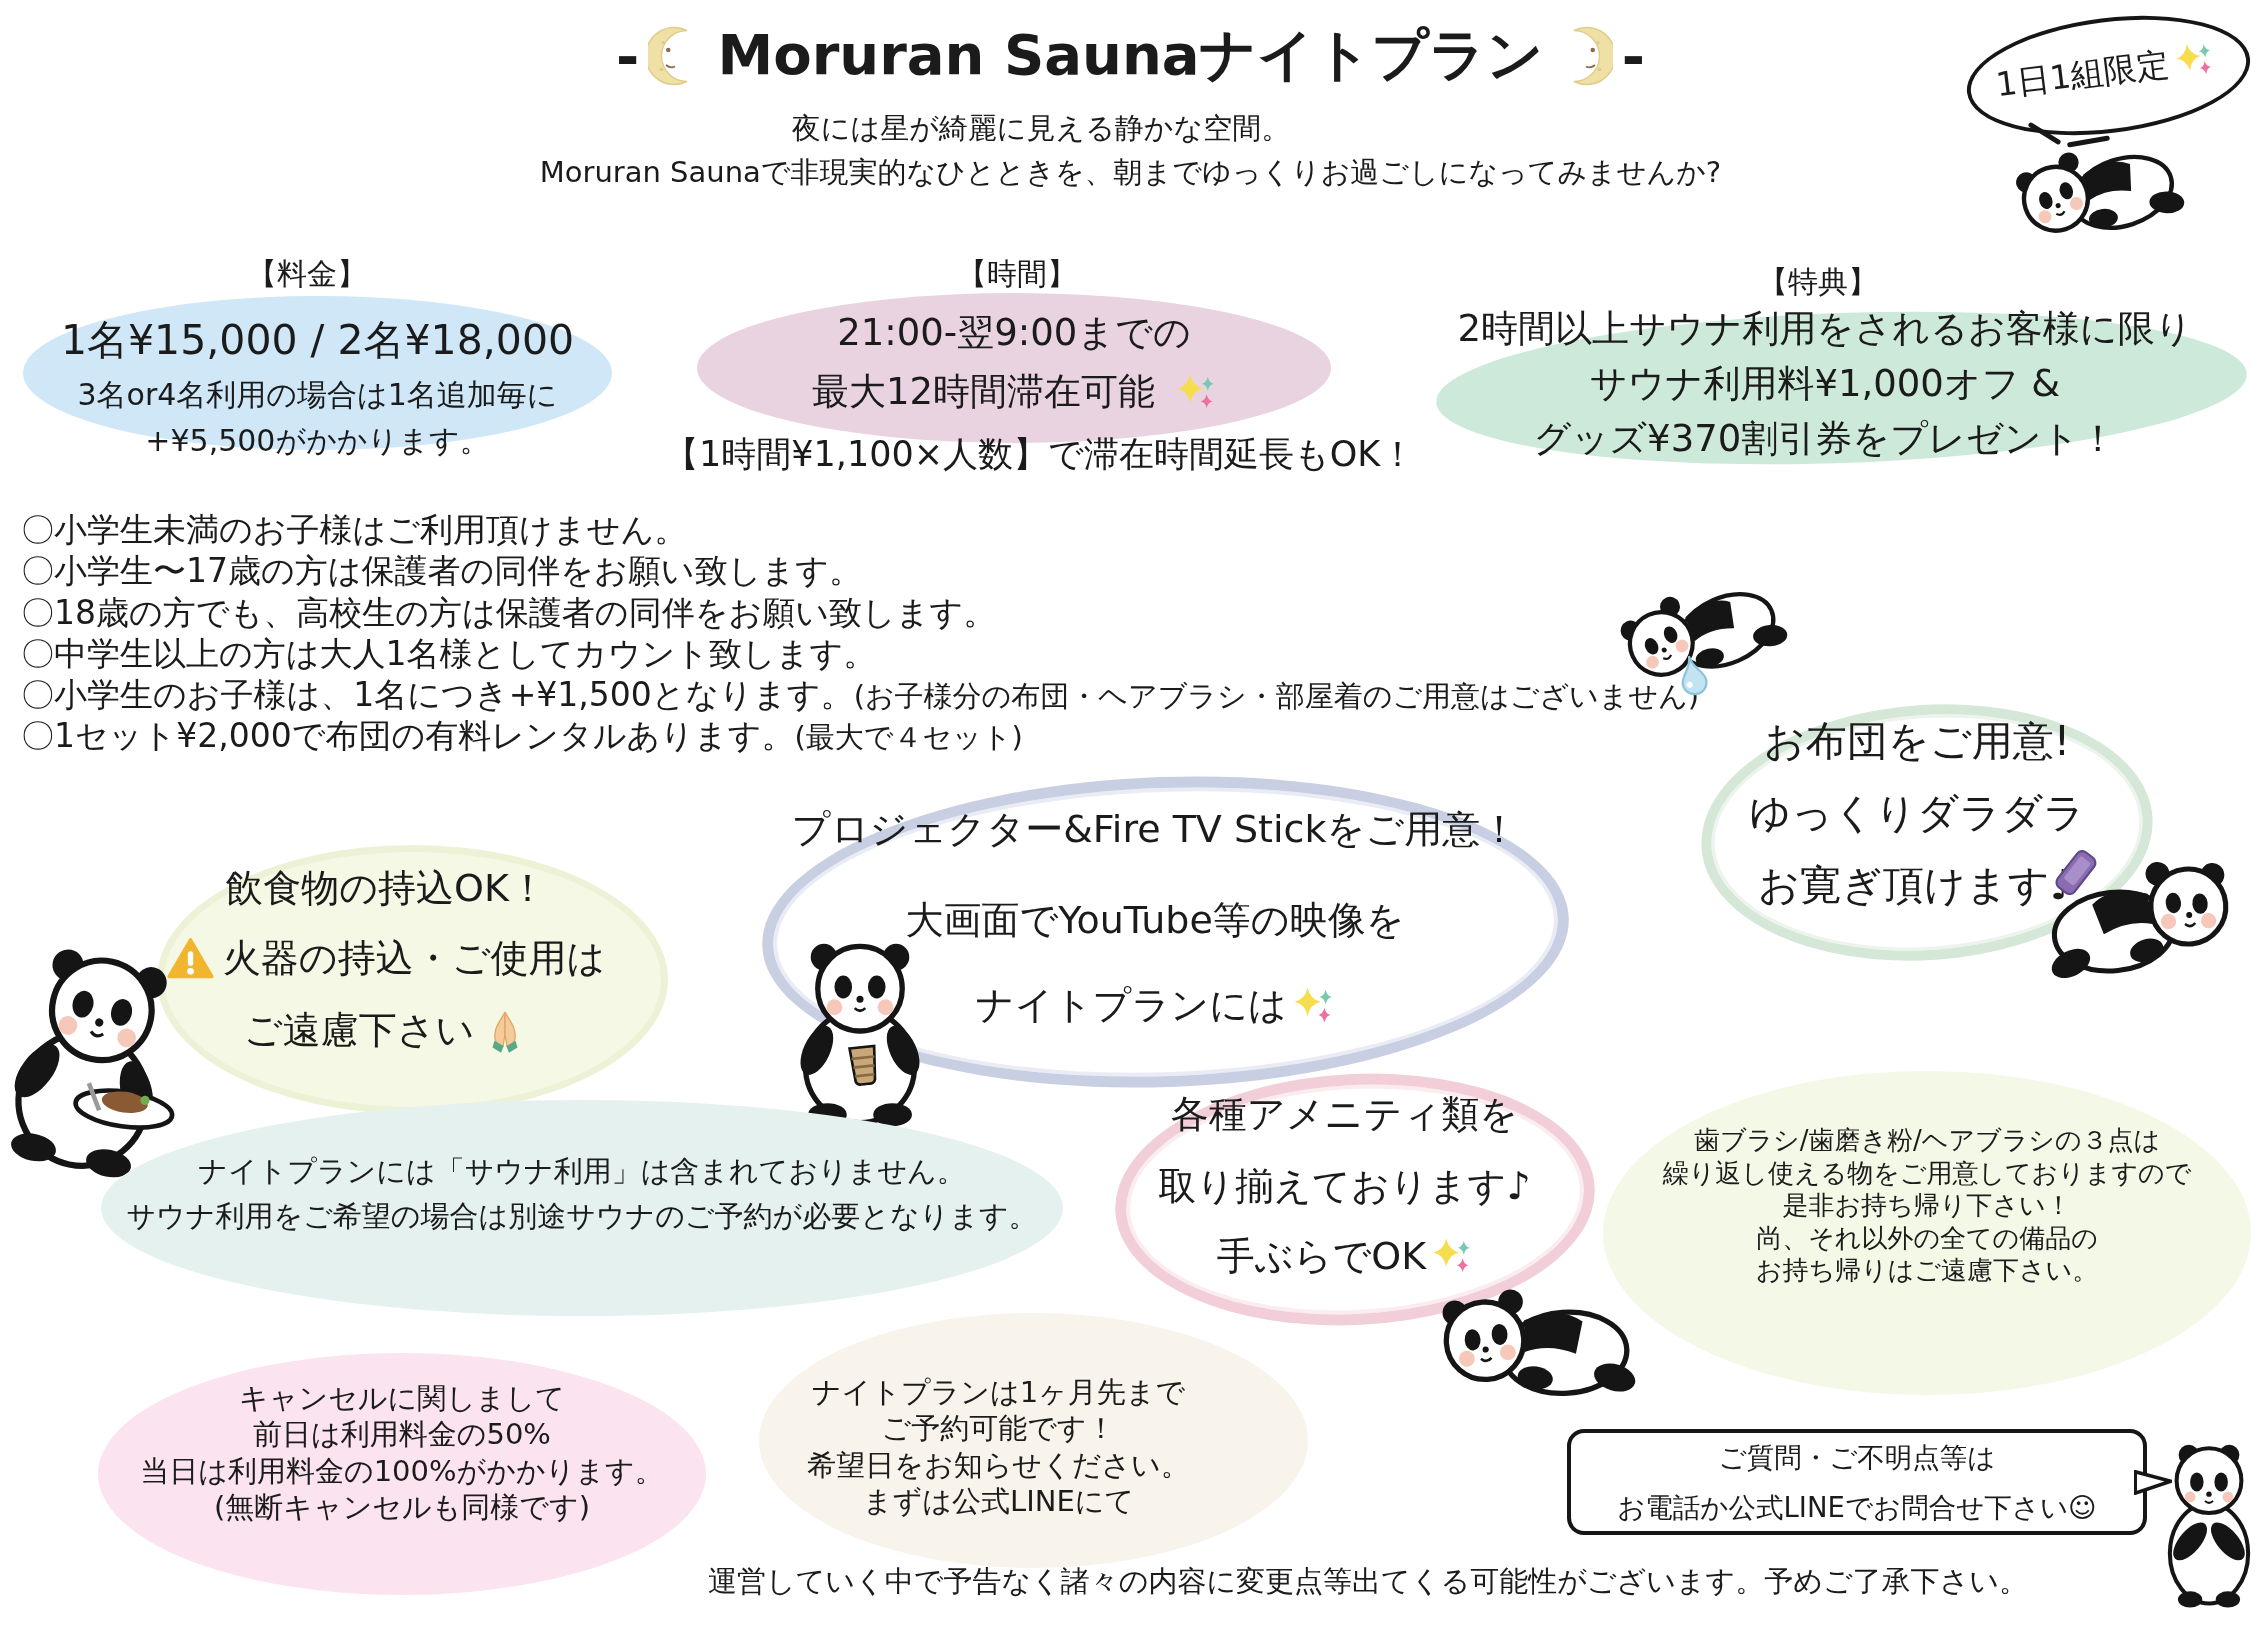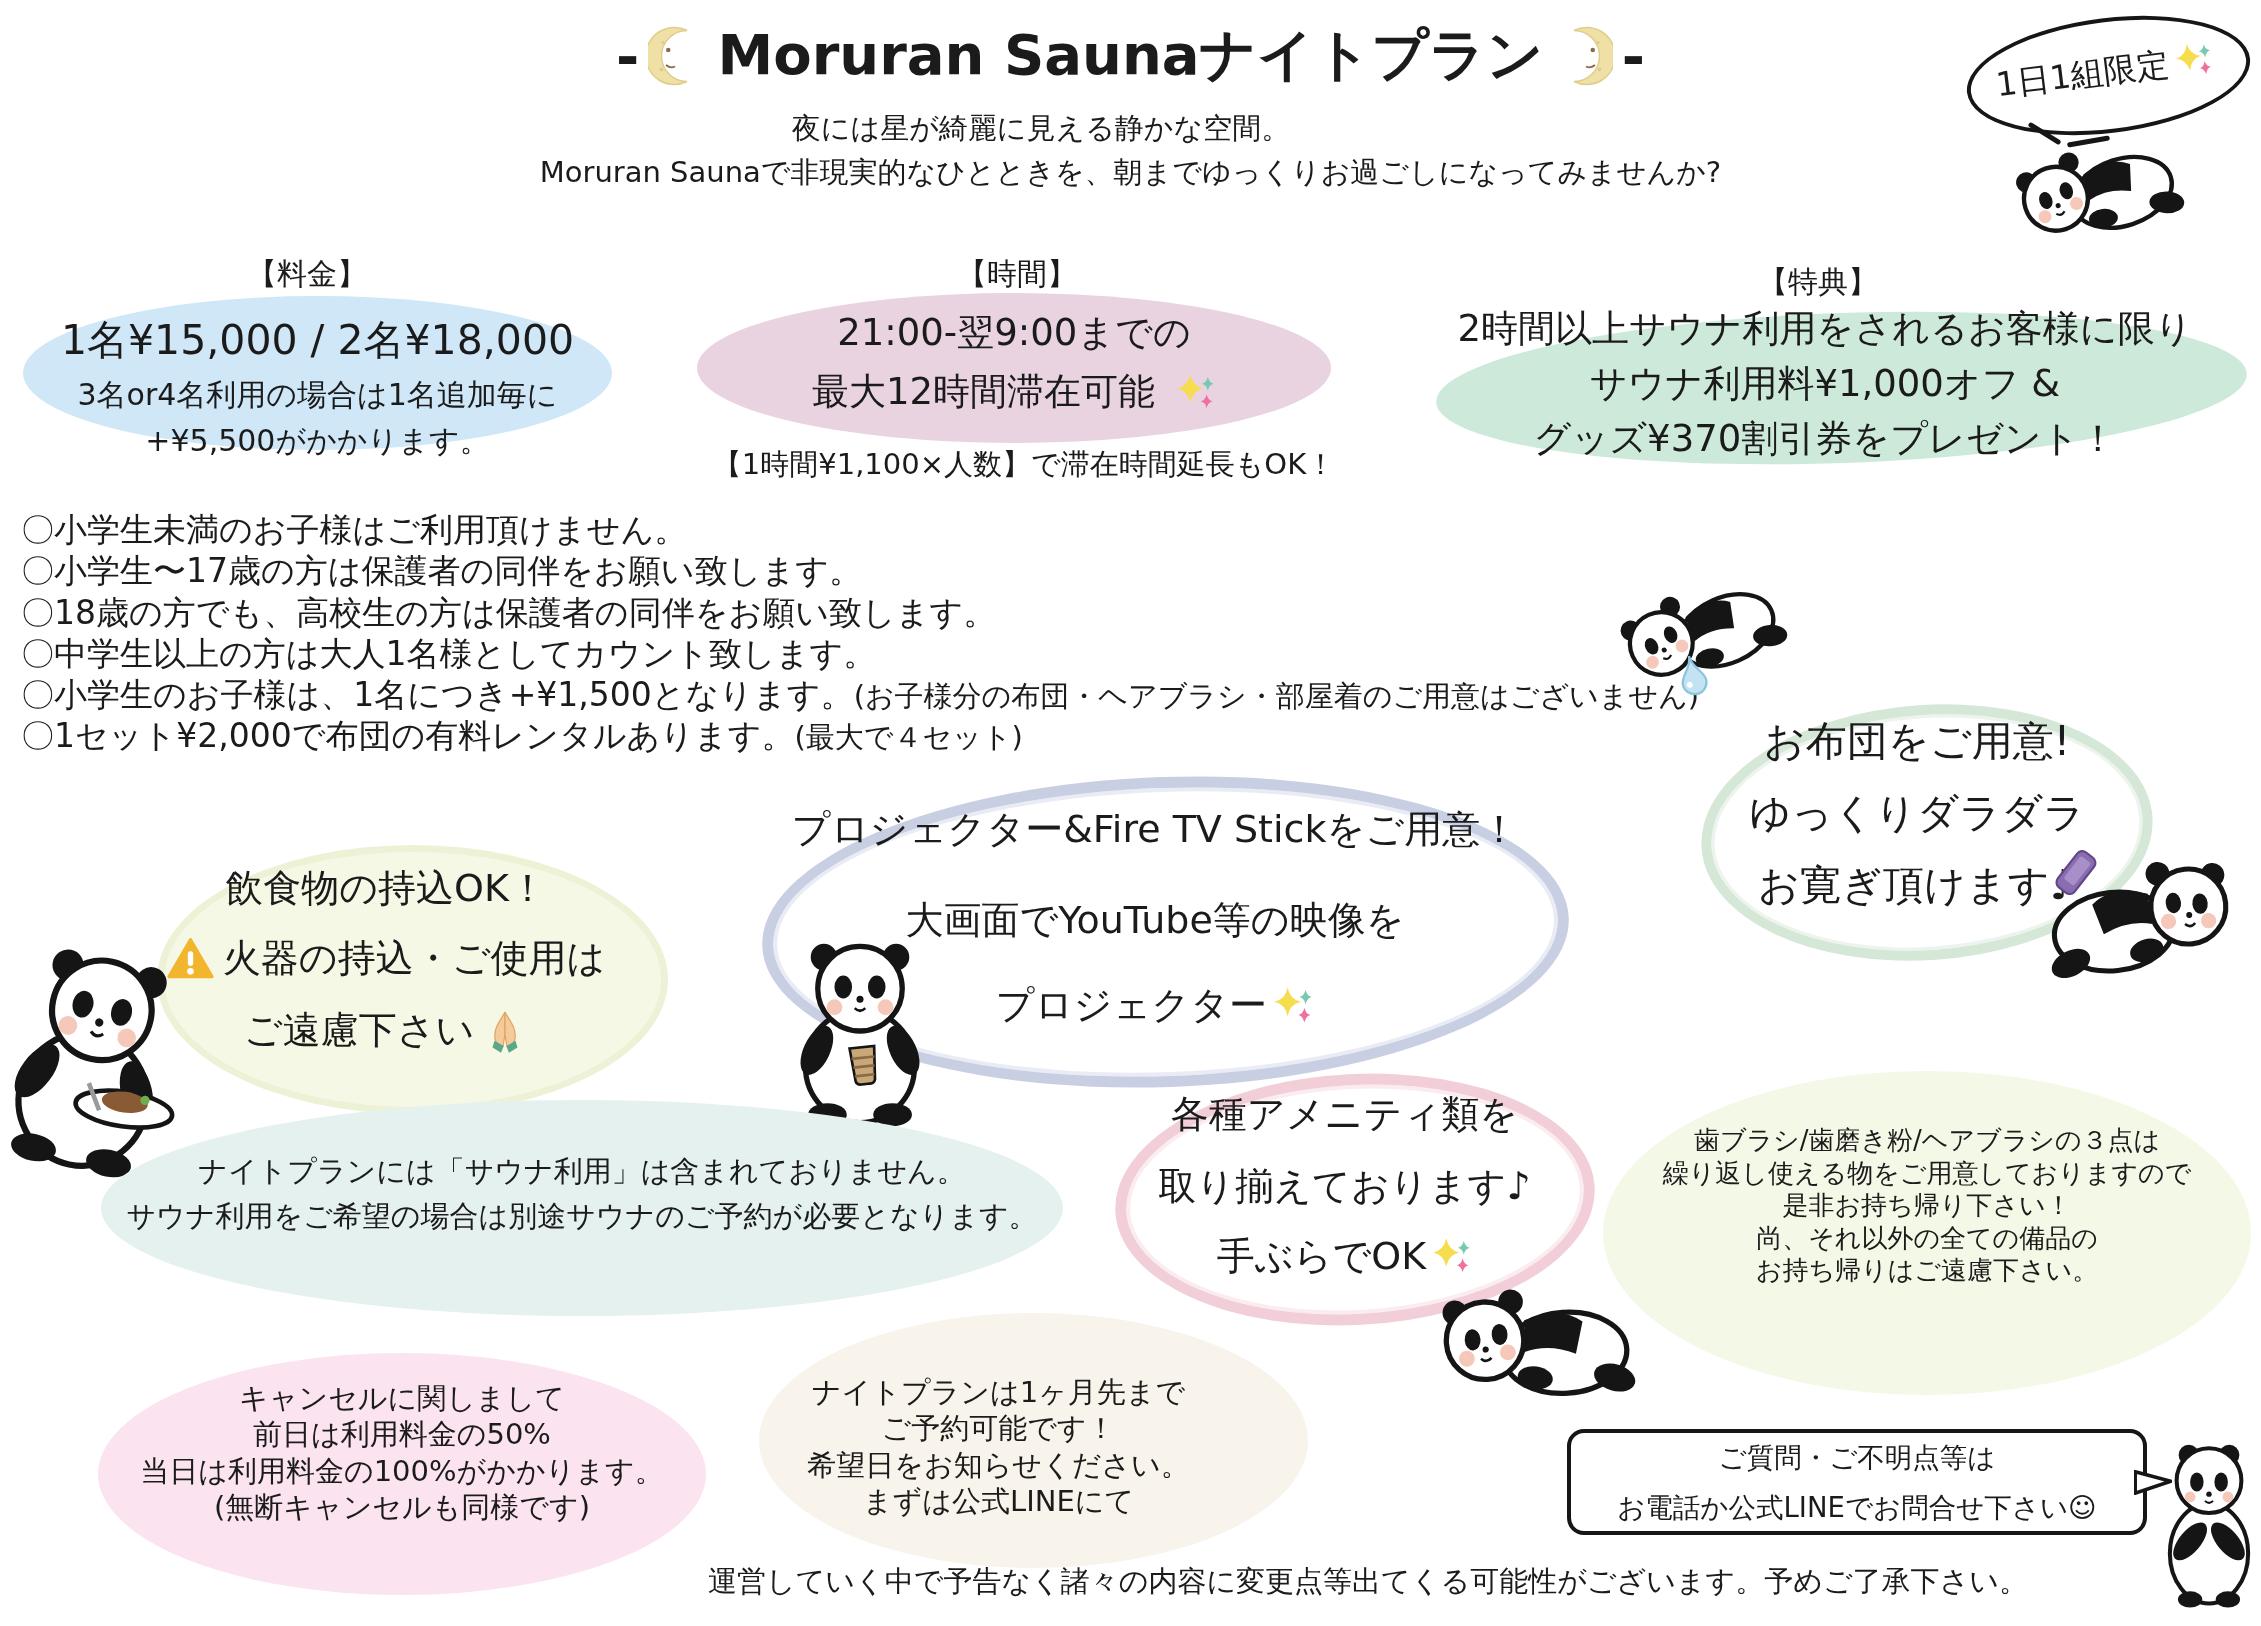--- a/index.html
+++ b/index.html
@@ -161,21 +161,21 @@
 
   <div class="abs ctr ln" style="left:821px;top:255px;width:392px;font-size:30px;">【時間】</div>
   <div class="abs ell" style="left:697px;top:293px;width:634px;height:150px;background:#e9d3e1;"></div>
   <div class="abs ctr ln" style="left:697px;top:310px;width:634px;font-size:37px;">21:00-翌9:00までの</div>
   <div class="abs flex" style="left:697px;top:369px;width:634px;gap:20px;">
     <span class="ln" style="font-size:37px;">最大12時間滞在可能</span>
     <svg width="41" height="41" viewBox="0 0 62 62">
         <use href="#sym-sparkle"></use>
       </svg>
   </div>
-  <div class="abs ctr ln" style="left:664px;top:433px;width:720px;font-size:29px;margin-top:13px;">【1時間¥1,100×人数】で滞在時間延長もOK！</div>
+  <div class="abs ctr ln" style="left:664px;top:433px;width:720px;font-size:35px;">【1時間¥1,100×人数】で滞在時間延長もOK！</div>
 
   <div class="abs ctr ln" style="left:1622px;top:263px;width:392px;font-size:30px;">【特典】</div>
   <div class="abs ell" style="left:1436px;top:313px;width:811px;height:150px;background:#cde9da;transform:rotate(-2deg);"></div>
   <div class="abs ctr ln" style="left:1400px;top:306px;width:850px;font-size:37px;">2時間以上サウナ利用をされるお客様に限り</div>
   <div class="abs ctr ln" style="left:1400px;top:361px;width:850px;font-size:37px;">サウナ利用料¥1,000オフ &amp;</div>
   <div class="abs ctr ln" style="left:1400px;top:416px;width:850px;font-size:37px;">グッズ¥370割引券をプレゼント！</div>
 
   <div class="abs" style="left:21px;top:509px;font-size:33px;line-height:40px;">
     <div class="rules-row ln"><span>〇小学生未満のお子様はご利用頂けません。</span><span style="font-size:29px;"></span></div>
     <div class="rules-row ln"><span>〇小学生〜17歳の方は保護者の同伴をお願い致します。</span><span style="font-size:29px;"></span></div>
@@ -221,21 +221,21 @@
       <use href="#sym-panda-sitting"></use>
     </svg>
   <svg class="abs" style="left:72px;top:1079px;transform:rotate(8deg);" width="105" height="51" viewBox="0 0 160 78">
       <use href="#sym-plate"></use>
     </svg>
 
   <div class="abs brush" style="left:762px;top:777px;width:785px;height:288px;border:11.8px solid #c9cfe3;transform:rotate(-2deg);box-shadow:inset 0 0 0 3.9px rgba(201,207,227,0.4);"></div>
   <div class="abs ctr ln" style="left:720px;top:806px;width:870px;font-size:38px;">プロジェクター&amp;Fire TV Stickをご用意！</div>
   <div class="abs ctr ln" style="left:720px;top:897px;width:870px;font-size:38px;">大画面でYouTube等の映像を</div>
   <div class="abs flex" style="left:720px;top:982px;width:870px;gap:5.2px;">
-    <span class="ln" style="font-size:38px;">プロジェクター</span>
+    <span class="ln" style="font-size:38px;">ナイトプランには</span>
     <svg width="42" height="42" viewBox="0 0 64 64">
         <use href="#sym-sparkle"></use>
       </svg>
   </div>
   <svg class="abs" style="left:785px;top:934px;" width="150" height="194" viewBox="0 0 230 297">
       <use href="#sym-panda-sitting"></use>
     </svg>
   <svg class="abs" style="left:844px;top:1040px;transform:rotate(-6deg);" width="39" height="46" viewBox="0 0 60 71">
       <use href="#sym-cup"></use>
     </svg>

